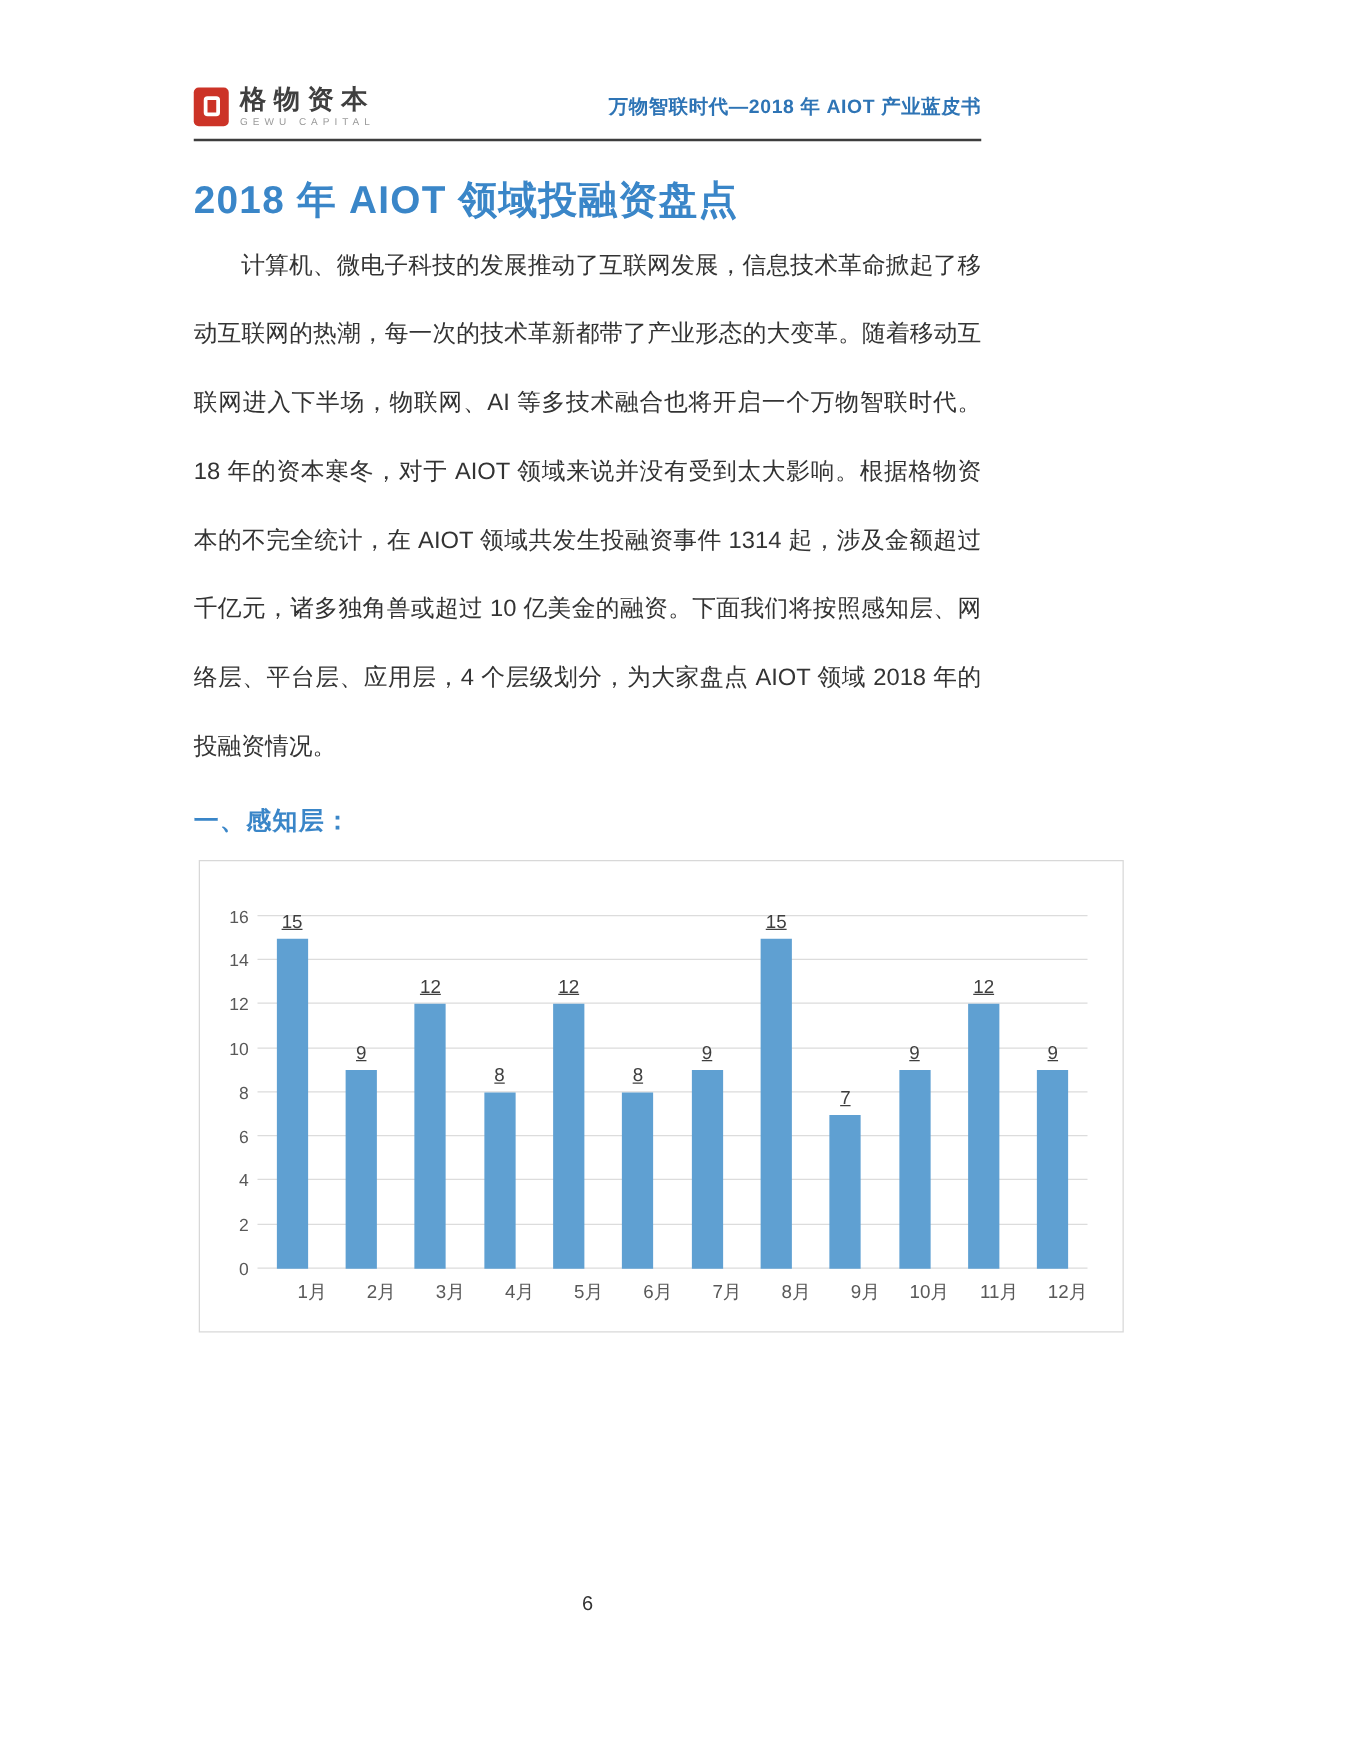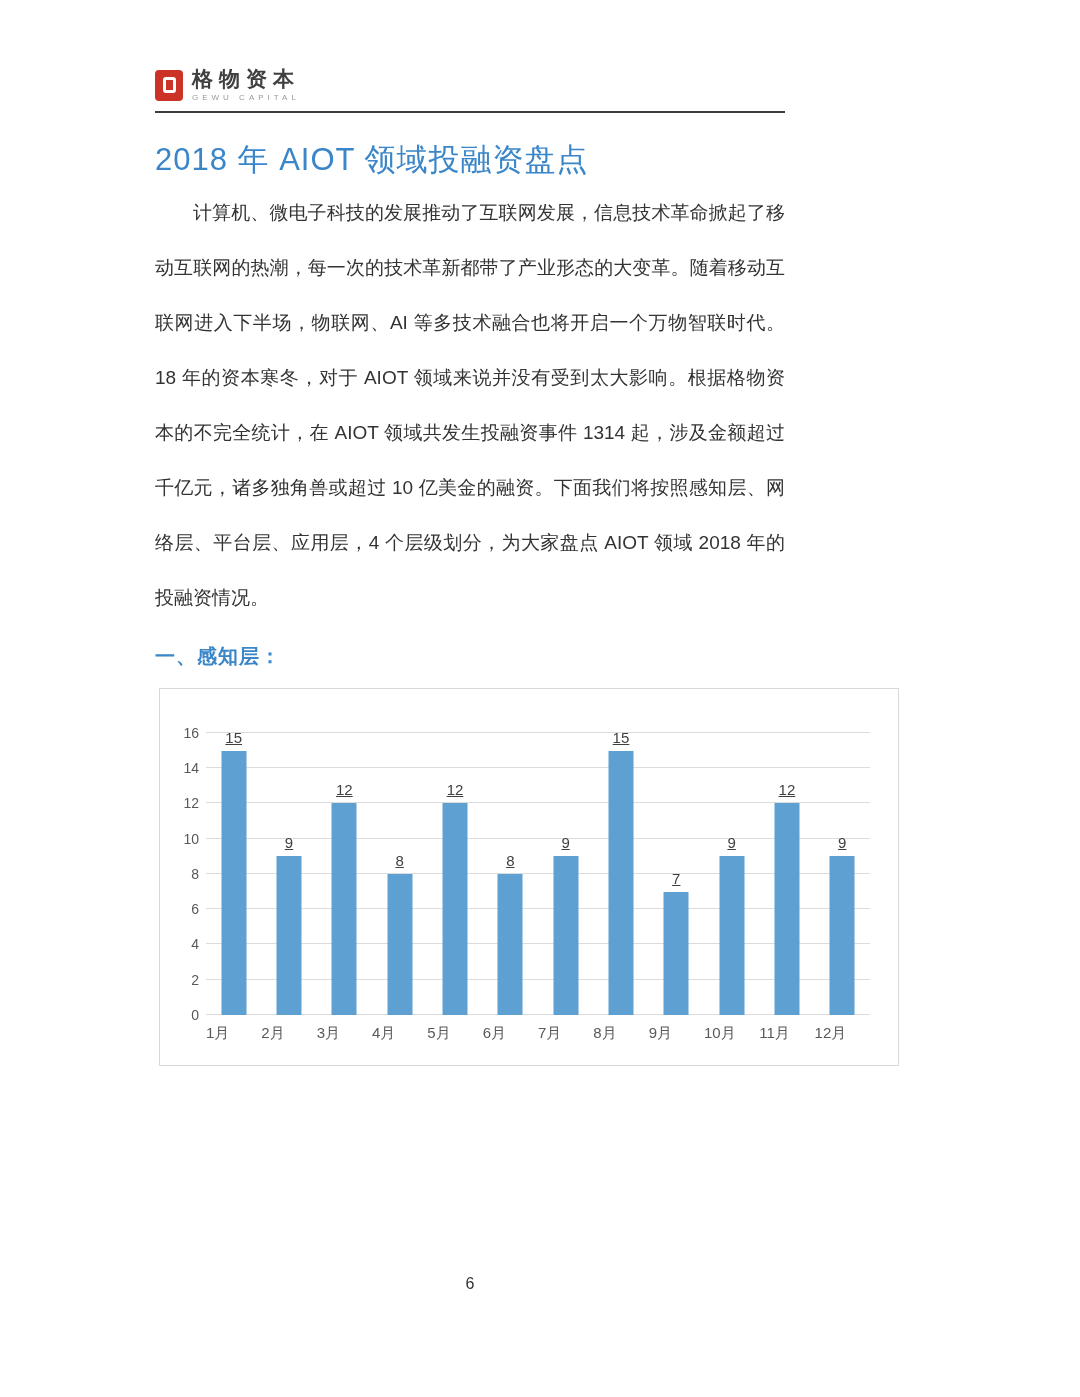--- a/index.html
+++ b/index.html
@@ -30,21 +30,21 @@
   .logo-text-wrap{display:flex;flex-direction:column;line-height:1.1;}
   .logo-text{
     font-family:"Liberation Serif","DejaVu Serif",serif;
     font-weight:700;font-size:21px;letter-spacing:6px;color:#3f3f3f;
   }
   .logo-sub{font-size:8px;letter-spacing:4px;color:#9a9a9a;margin-top:3px;}
   .doc-title{color:var(--accent);font-weight:bold;font-size:15.5px;letter-spacing:0.5px;}
   .header-rule{border-bottom:2px solid #3d3d3d;}
   
   .page-title{
-    margin:26px 0 0 0;font-size:31px;font-weight:normal;color:var(--heading);letter-spacing:1px;
+    margin:26px 0 0 0;font-size:31px;font-weight:bold;color:var(--heading);letter-spacing:1px;
   }
   .body-text{
     font-size:19px;line-height:55px;text-align:justify;text-indent:2em;
     margin:4px 0 0 0;color:#333;
   }
   .section-heading{
     margin:18px 0 0 0;font-size:20px;font-weight:bold;color:var(--heading);letter-spacing:1px;
   }
   
   .chart-box{
@@ -59,21 +59,21 @@
   .plot{height:282px;position:relative;}
   .gridline{position:absolute;left:0;right:0;height:1px;background:#dcdcdc;}
   .bars-row{position:absolute;left:0;right:0;top:0;bottom:0;display:flex;}
   .bar-col{flex:1;position:relative;}
   .bar{position:absolute;bottom:0;left:50%;transform:translateX(-50%);width:25px;background:var(--bar);}
   .bar-value{
     position:absolute;left:50%;transform:translateX(-50%);
     font-size:15px;color:#3f3f3f;white-space:nowrap;text-decoration:underline;
   }
   .x-axis{display:flex;margin-top:9px;}
-  .xtick{flex:1;text-align:left;font-size:15px;color:#595959;}
+  .xtick{flex:1;text-align:right;font-size:15px;color:#595959;}
   
   .page-footer{
     position:absolute;left:0;right:0;bottom:104px;text-align:center;
     font-size:16px;color:#333;
   }
   .after-chart{margin-top:6px;}
 </style>
 </head>
 <body>
 
@@ -82,20 +82,21 @@
   <header class="header">
     <div class="logo">
       <span class="seal">
           <span class="seal-mark"></span>
         </span>
       <span class="logo-text-wrap">
         <span class="logo-text">格物资本</span>
         <span class="logo-sub">GEWU CAPITAL</span>
       </span>
     </div>
+    <div class="doc-title">万物智联时代—2018 年 AIOT 产业蓝皮书</div>
   </header>
   <div class="header-rule"></div>
 
   <h1 class="page-title">2018 年 AIOT 领域投融资盘点</h1>
 
   <p class="body-text">计算机、微电子科技的发展推动了互联网发展，信息技术革命掀起了移动互联网的热潮，每一次的技术革新都带了产业形态的大变革。随着移动互联网进入下半场，物联网、AI 等多技术融合也将开启一个万物智联时代。18 年的资本寒冬，对于 AIOT 领域来说并没有受到太大影响。根据格物资本的不完全统计，在 AIOT 领域共发生投融资事件 1314 起，涉及金额超过千亿元，诸多独角兽或超过 10 亿美金的融资。下面我们将按照感知层、网络层、平台层、应用层，4 个层级划分，为大家盘点 AIOT 领域 2018 年的投融资情况。</p>
 
   <h2 class="section-heading">一、感知层：</h2>
 
 

